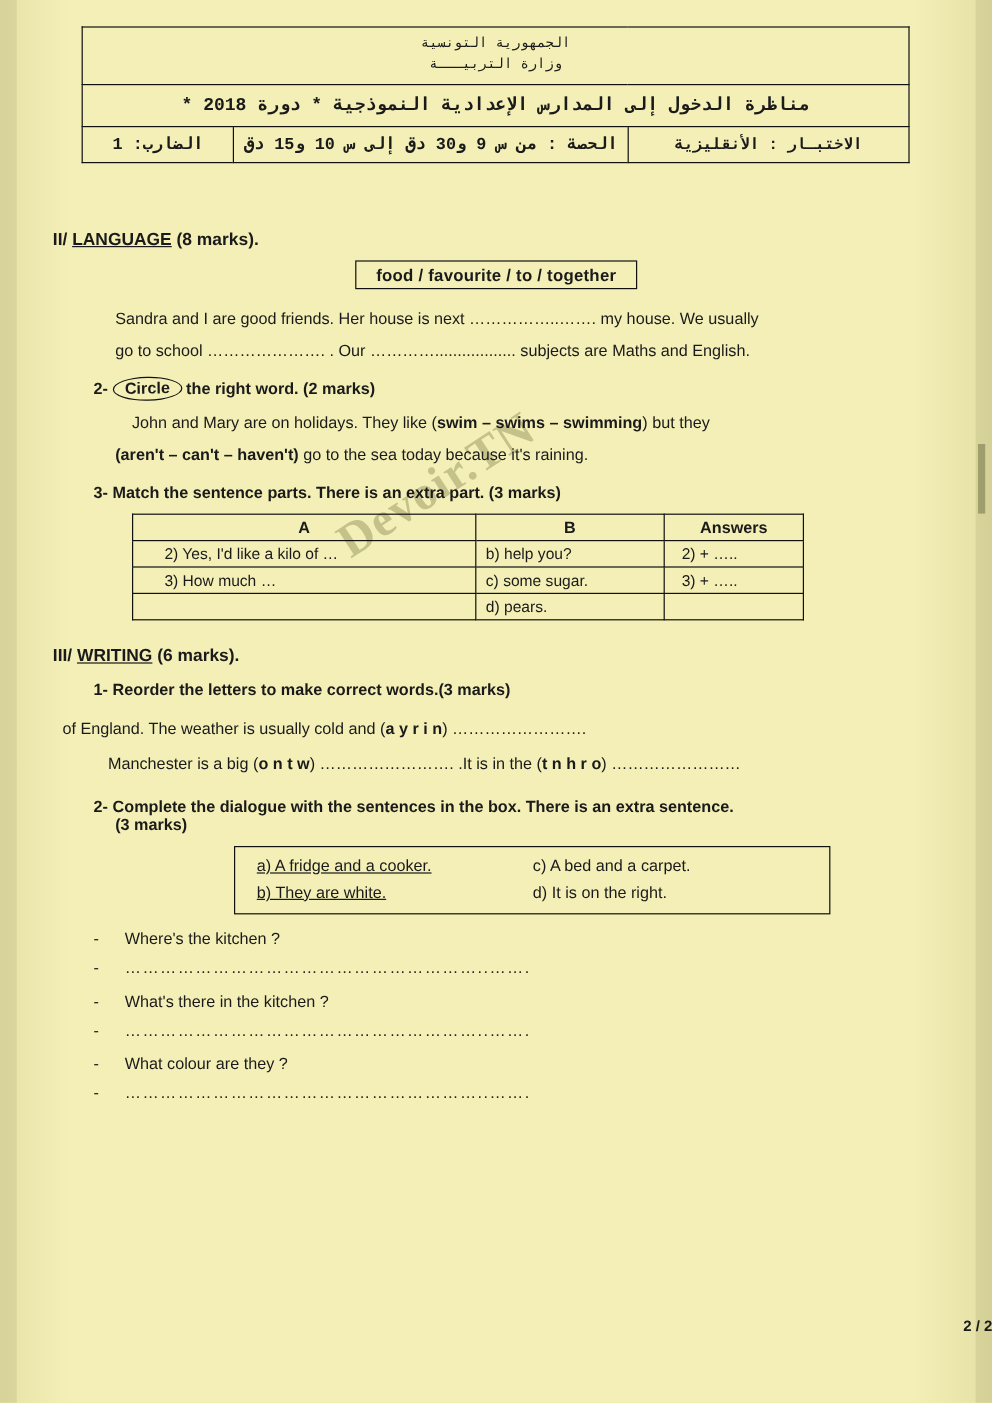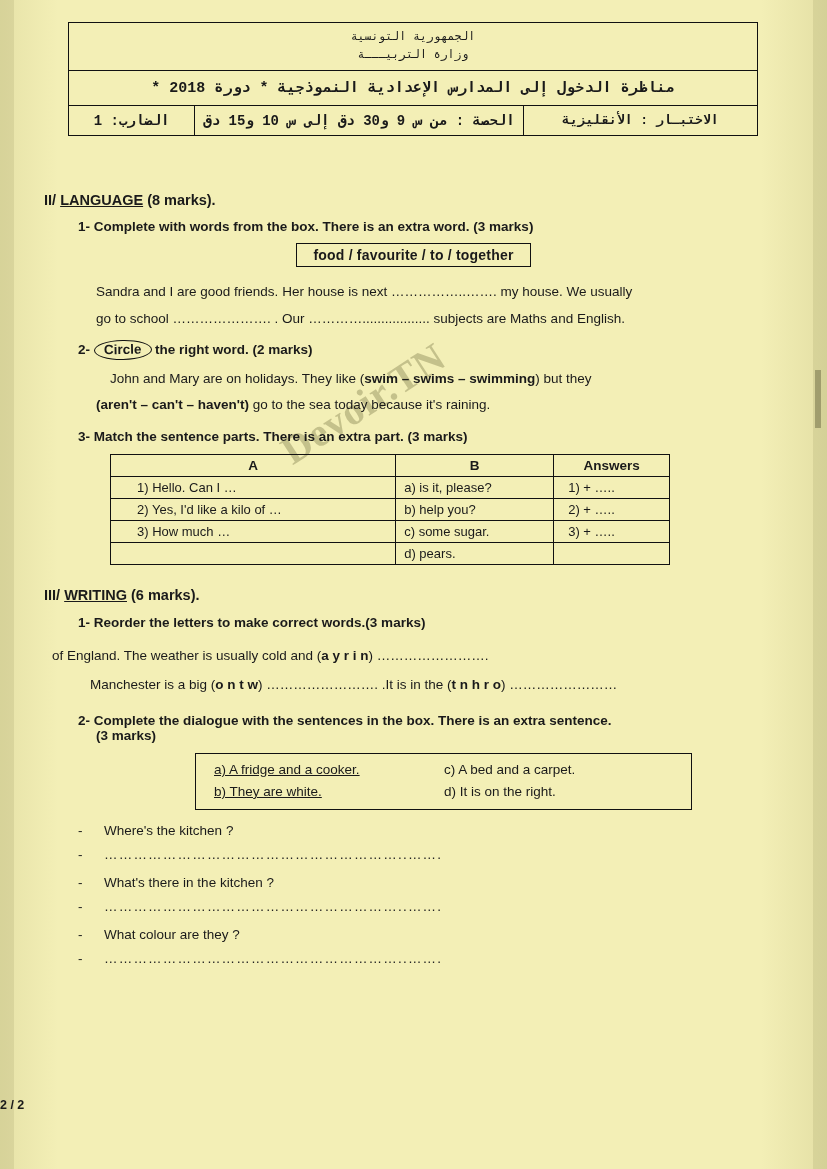--- a/index.html
+++ b/index.html
@@ -169,21 +169,21 @@
     display: flex;
     color: #222;
   }
   .dlg-ans .dots { letter-spacing: 1.2px; }
 
   .footer {
     position: absolute;
     left: 0;
     top: 1098px;
     width: 827px;
-    text-align: left;
+    text-align: right;
     font-size: 12.5px;
     font-weight: bold;
   }
 
   
   .watermark {
     position: absolute;
     left: 270px;
     top: 380px;
     font-size: 40px;
@@ -240,24 +240,20 @@
   <div class="watermark">Devoir.TN</div>
 
   <div class="content">
 
     <div class="sec-title">
       <span>II/</span>
       <span class="u">LANGUAGE</span>
       <span class="marks">(8 marks).</span>
     </div>
 
-    <div class="q">
-      <span class="q-num">1-</span>
-      <span>Complete with words from the box. There is an extra word. (3 marks)</span>
-    </div>
 
     <div class="center-row">
       <span class="boxline">food  /  favourite  /  to  /  together</span>
     </div>
 
     <div class="para">
       <div>Sandra and I are good friends. Her house is next ……………..……. my house. We usually</div>
       <div>go to school  …………………. . Our ………….................. subjects are Maths and English.</div>
     </div>
 
@@ -281,25 +277,20 @@
       <span>Match the sentence parts. There is an extra part. (3 marks)</span>
     </div>
 
     <div class="match-wrap">
       <table class="match">
         <tbody>
             <tr>
           <th class="col-a">A</th>
           <th class="col-b">B</th>
           <th class="col-c">Answers</th>
-        </tr>
-        <tr>
-          <td class="a-cell">1)   Hello. Can I …</td>
-          <td>a) is it, please?</td>
-          <td class="c-cell">1) + …..</td>
         </tr>
         <tr>
           <td class="a-cell noborder-top" style="border-top:none">2)   Yes, I'd like a kilo of …</td>
           <td>b) help you?</td>
           <td class="c-cell">2) + …..</td>
         </tr>
         <tr>
           <td class="a-cell" style="border-top:none">3)   How much …</td>
           <td>c) some sugar.</td>
           <td class="c-cell">3) + …..</td>

